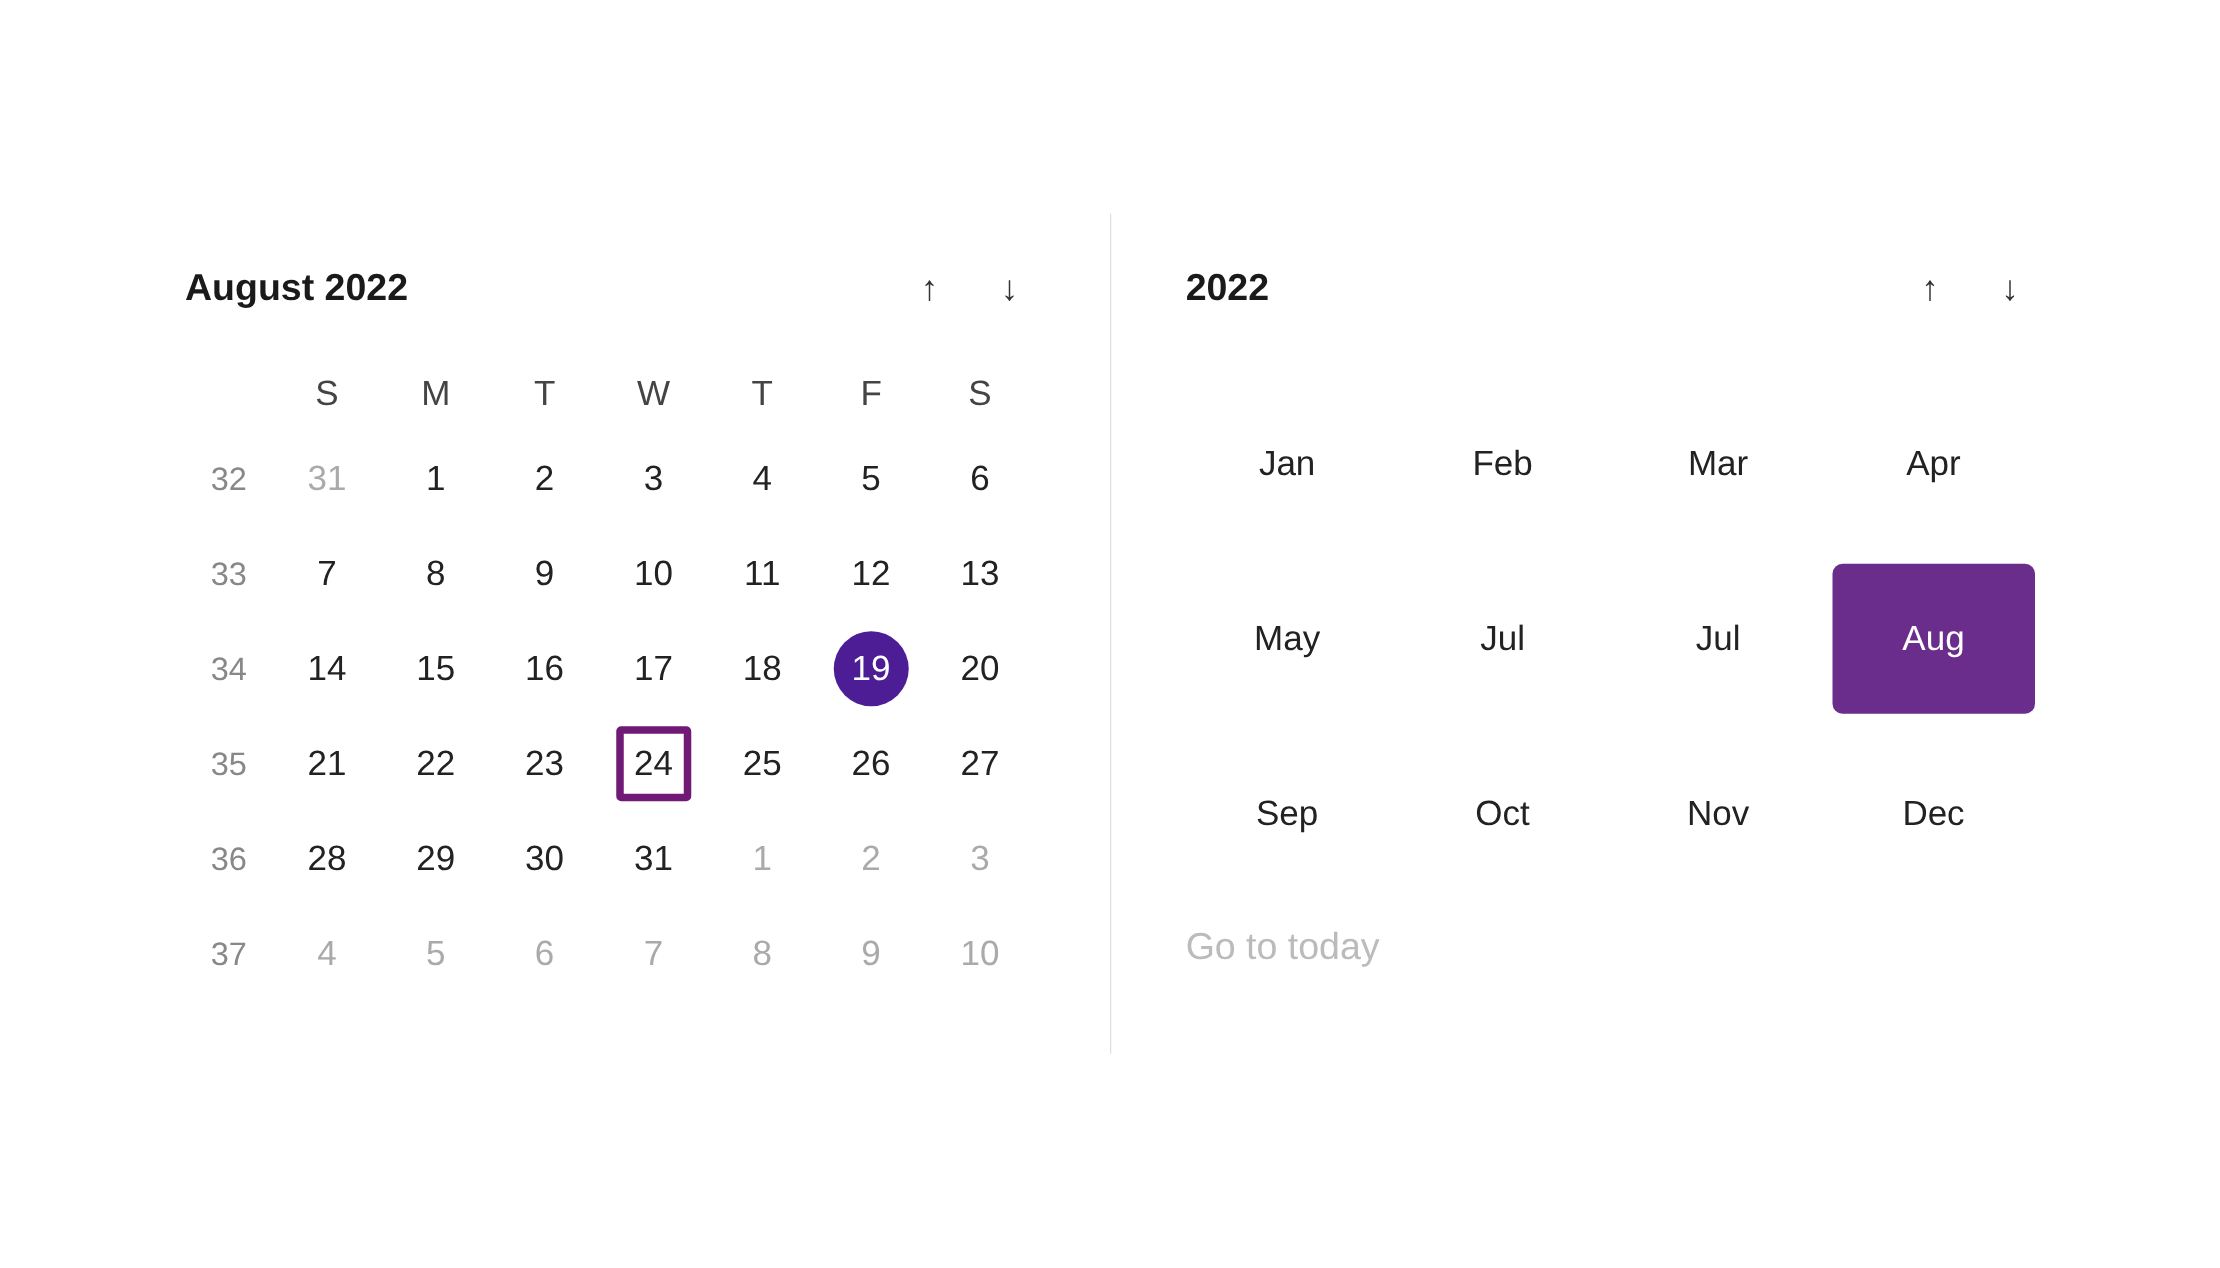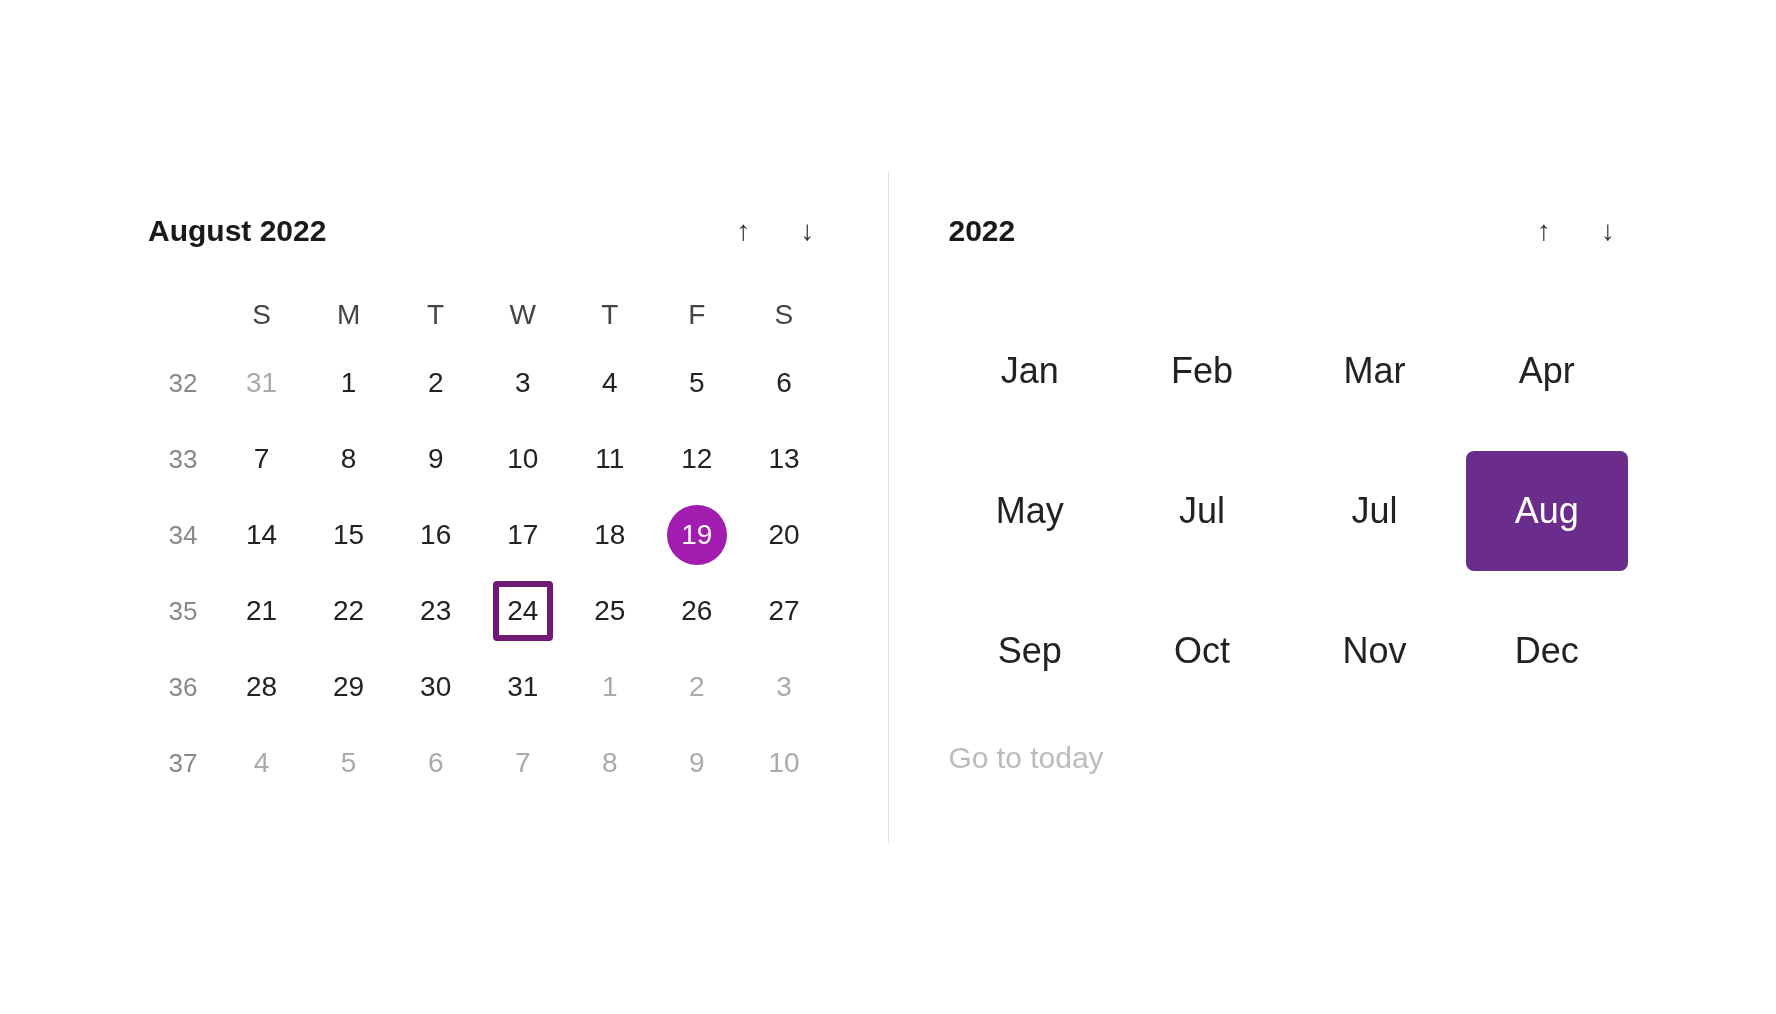--- a/index.html
+++ b/index.html
@@ -112,21 +112,21 @@
     .day-cell .day-num {
       width: 60px;
       height: 60px;
       display: flex;
       align-items: center;
       justify-content: center;
       border-radius: 50%;
     }
 
     .day-cell.selected .day-num {
-      background: #a21caf;
+      background: #4c1d95;
       color: #fff;
       border-radius: 50%;
     }
 
     .day-cell.today-outlined .day-num {
       border: 6px solid #701a75;
       border-radius: 4px;
     }
 
     
@@ -139,21 +139,21 @@
       display: grid;
       grid-template-columns: repeat(4, 1fr);
       gap: 20px 10px;
       margin-top: 60px;
     }
 
     .month-cell {
       display: flex;
       align-items: center;
       justify-content: center;
-      font-size: 36px;
+      font-size: 28px;
       color: #222;
       height: 120px;
       border-radius: 8px;
       cursor: pointer;
     }
 
     .month-cell.active {
       background: #6b2d8b;
       color: #fff;
       font-weight: 400;

